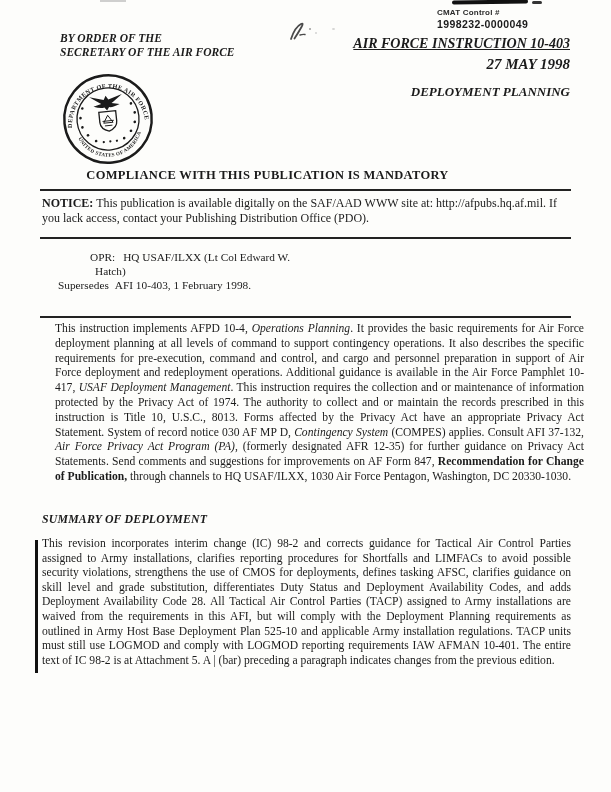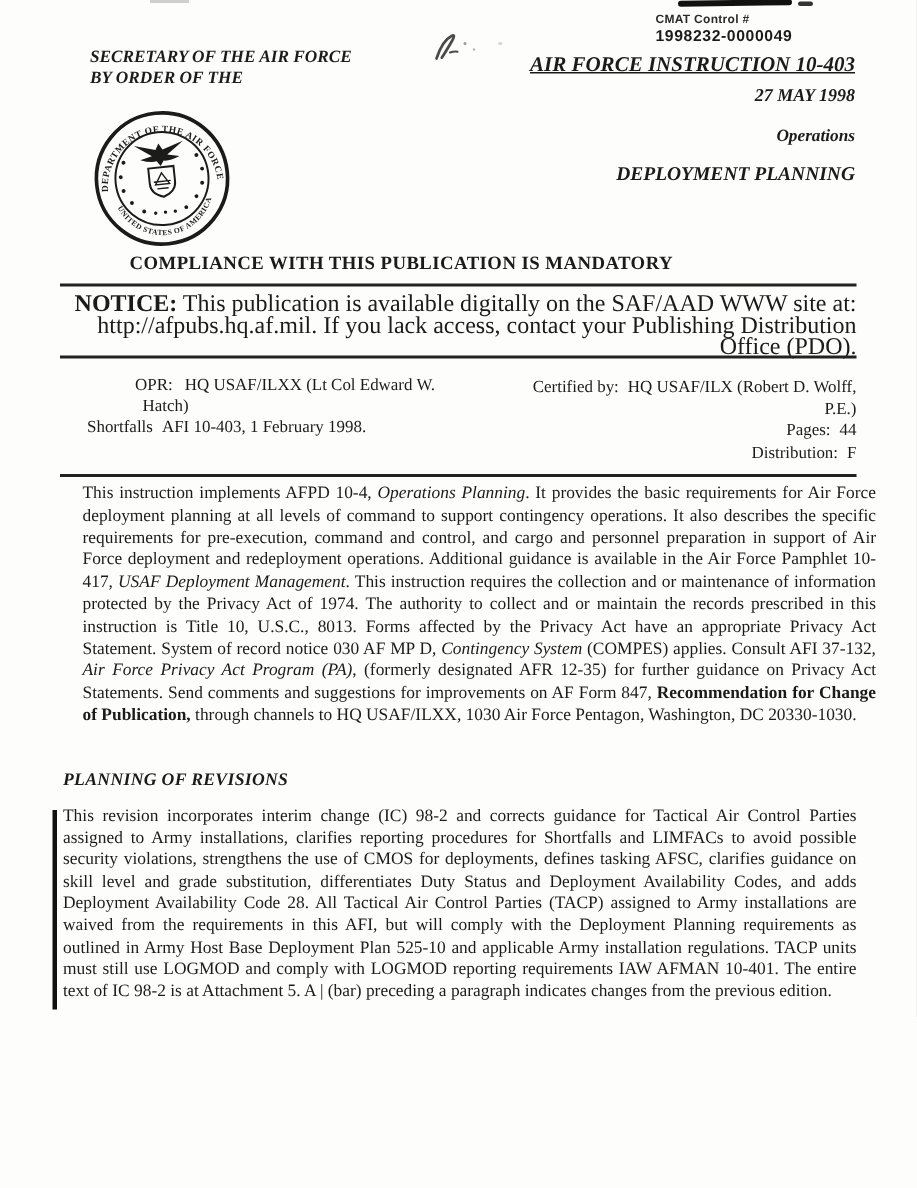--- a/index.html
+++ b/index.html
@@ -20,36 +20,36 @@
   .artifact-dot{left:332px;top:28px;width:3px;height:2px;background:#bbb;opacity:.6;border-radius:50%;}
 
   .cmat{position:absolute;left:437px;top:8px;font-family:"Liberation Sans", sans-serif;}
   .cmat-label{font-size:8px;font-weight:bold;color:#2a2a2a;letter-spacing:.2px;}
   .cmat-number{font-size:10.5px;font-weight:bold;letter-spacing:.4px;margin-top:1px;}
 
   .by-order{position:absolute;left:60px;top:31px;font-size:11.5px;font-weight:bold;font-style:italic;line-height:14px;}
 
   .right-head{position:absolute;right:41px;top:36px;text-align:right;font-weight:bold;font-style:italic;}
   .right-head .instr{font-size:14px;text-decoration:underline;}
-  .right-head .date{font-size:12px;margin-top:4px;}
+  .right-head .date{font-size:15px;margin-top:4px;}
   .right-head .series{font-size:11.5px;margin-top:14px;}
   .right-head .subject{font-size:13px;margin-top:11px;}
 
   .handwritten{position:absolute;left:288px;top:20px;}
 
   .seal{position:absolute;left:56px;top:72px;transform:rotate(-6deg);}
 
   .compliance{position:absolute;left:0;top:168px;width:535px;text-align:center;font-size:12.5px;font-weight:bold;letter-spacing:.3px;}
 
   .rule{position:absolute;left:40px;width:531px;background:#222;}
   .rule1{top:189px;height:2px;}
   .rule2{top:237px;height:2px;}
   .rule3{top:316px;height:1.5px;}
 
-  .notice{position:absolute;left:42px;top:196px;width:529px;font-size:16px;line-height:14.5px;text-align:right;}
+  .notice{position:absolute;left:42px;top:196px;width:529px;font-size:12px;line-height:14.5px;}
   .notice .b{font-weight:bold;}
 
   .opr-row{position:absolute;left:58px;top:251px;width:513px;display:flex;justify-content:space-between;font-size:11.3px;}
   .opr-left{width:242px;line-height:13.8px;}
   .opr-line{padding-left:37px;text-indent:-37px;}
   .opr-label{padding-right:8px;padding-left:32px;}
   .supersedes-label{padding-right:6px;}
   .opr-right{width:220px;text-align:right;line-height:14.6px;}
   .kv-label{padding-right:6px;}
 
@@ -71,35 +71,34 @@
   <div class="artifact artifact-top2"></div>
   <div class="artifact artifact-topleft"></div>
   <div class="artifact artifact-dot"></div>
 
   <div class="cmat">
     <div class="cmat-label">CMAT Control #</div>
     <div class="cmat-number">1998232-0000049</div>
   </div>
 
   <div class="by-order">
+    <div>BY ORDER OF THE</div>
     <div>SECRETARY OF THE AIR FORCE</div>
-    <div>BY ORDER OF THE</div>
   </div>
 
   <svg class="handwritten" width="34" height="26" viewBox="0 0 34 26">
     <path d="M3,19 Q7,7 13,4 Q16,2.5 13.5,7 Q9.5,14 6.5,18.5" fill="none" stroke="#4a4a4a" stroke-width="1.8" stroke-linecap="round"></path>
     <path d="M12,15 q3,-1 5,-0.5" fill="none" stroke="#4a4a4a" stroke-width="1.4" stroke-linecap="round"></path>
     <circle cx="22" cy="9" r="1" fill="#9a9a9a"></circle>
     <circle cx="28" cy="13" r="0.8" fill="#b5b5b5"></circle>
   </svg>
 
   <div class="right-head">
     <div class="instr">AIR FORCE INSTRUCTION 10-403</div>
     <div class="date">27 MAY 1998</div>
-    <div class="series">Operations</div>
     <div class="subject">DEPLOYMENT PLANNING</div>
   </div>
 
   <svg class="seal" width="104" height="94" viewBox="0 0 100 100">
     <defs>
       <path id="sealTopArc" d="M 11,56 A 39,39 0 1 1 89,56"></path>
       <path id="sealBottomArc" d="M 16,66 A 36,36 0 0 0 84,66"></path>
     </defs>
     <circle cx="50" cy="50" r="46.5" fill="none" stroke="#1b1b1b" stroke-width="2.6"></circle>
     <circle cx="50" cy="50" r="33" fill="none" stroke="#1b1b1b" stroke-width="1.4"></circle>
@@ -144,38 +143,27 @@
   </div>
 
   <div class="rule rule2"></div>
 
   <div class="opr-row">
     <div class="opr-left">
       <div class="opr-line">
         <span class="opr-label">OPR:</span><span>HQ USAF/ILXX (Lt Col  Edward W. Hatch)</span>
       </div>
       <div class="supersedes">
-        <span class="supersedes-label">Shortfalls</span><span>AFI 10-403, 1 February 1998.</span>
-      </div>
-    </div>
-    <div class="opr-right">
-      <div>
-        <span class="kv-label">Certified by:</span><span>HQ USAF/ILX  (Robert D. Wolff, P.E.)</span>
-      </div>
-      <div>
-        <span class="kv-label">Pages:</span><span>44</span>
-      </div>
-      <div>
-        <span class="kv-label">Distribution:</span><span>F</span>
+        <span class="supersedes-label">Supersedes</span><span>AFI 10-403, 1 February 1998.</span>
       </div>
     </div>
   </div>
 
   <div class="rule rule3"></div>
 
   <p class="body-para"><span>This instruction implements AFPD 10-4, </span><span class="seg-i">Operations Planning</span><span>.  It provides the basic requirements for Air Force deployment planning at all levels of command to support contingency operations.  It also describes the specific requirements for pre-execution, command and control, and cargo and personnel preparation in support of Air Force deployment and redeployment operations.  Additional guidance is available in the Air Force Pamphlet 10-417, </span><span class="seg-i">USAF Deployment Management</span><span>.  This instruction requires the collection and or maintenance of information protected by the Privacy Act of 1974.  The authority to collect and or maintain the records prescribed in this instruction is Title 10, U.S.C., 8013.  Forms affected by the Privacy Act have an appropriate Privacy Act Statement.  System of record notice 030 AF MP D, </span><span class="seg-i">Contingency System</span><span> (COMPES) applies.  Consult AFI 37-132, </span><span class="seg-i">Air Force Privacy Act Program (PA)</span><span>, (formerly designated AFR 12-35) for further guidance on Privacy Act Statements.  Send comments and suggestions for improvements on AF Form 847, </span><span class="seg-b">Recommendation for Change of Publication,</span><span> through channels to HQ USAF/ILXX, 1030 Air Force Pentagon, Washington, DC 20330-1030.</span></p>
 
-  <h3 class="summary-heading">PLANNING OF REVISIONS</h3>
+  <h3 class="summary-heading">SUMMARY OF DEPLOYMENT</h3>
 
   <div class="change-bar"></div>
   <p class="revision-para"><span>This revision incorporates interim change (IC) 98-2 and corrects guidance for Tactical Air Control Parties assigned to Army installations, clarifies reporting procedures for Shortfalls and LIMFACs to avoid possible security violations, strengthens the use of CMOS for deployments, defines tasking AFSC, clarifies guidance on skill level and grade substitution, differentiates Duty Status and Deployment Availability Codes, and adds Deployment Availability Code 28.  All Tactical Air Control Parties (TACP) assigned to Army installations are waived from the requirements in this AFI, but will comply with the Deployment Planning requirements as outlined in Army Host Base Deployment Plan 525-10 and applicable Army installation regulations.  TACP units must still use LOGMOD and comply with LOGMOD reporting requirements IAW AFMAN 10-401.  The entire text of IC 98-2 is at Attachment 5.  A | (bar) preceding a paragraph indicates changes from the previous edition.</span></p>
 
 </div>
 
 </body></html>

